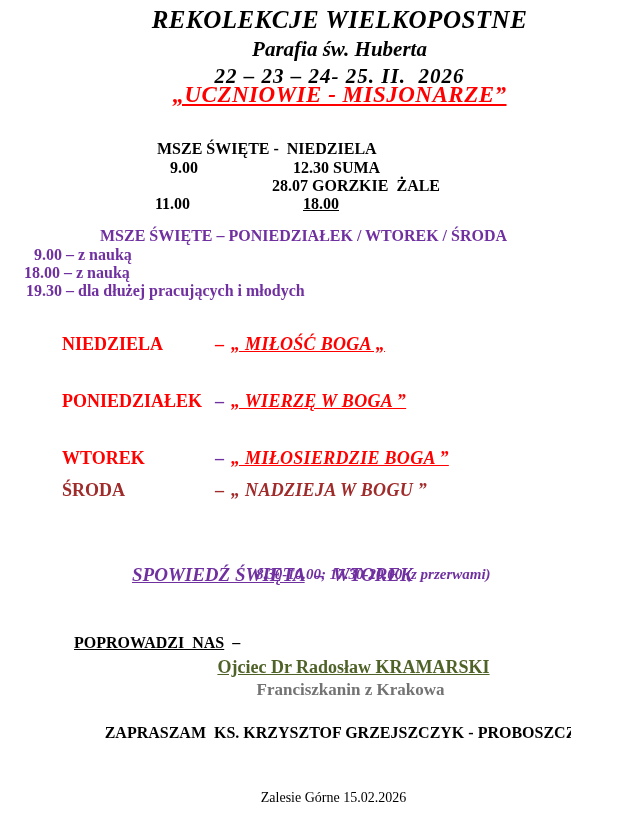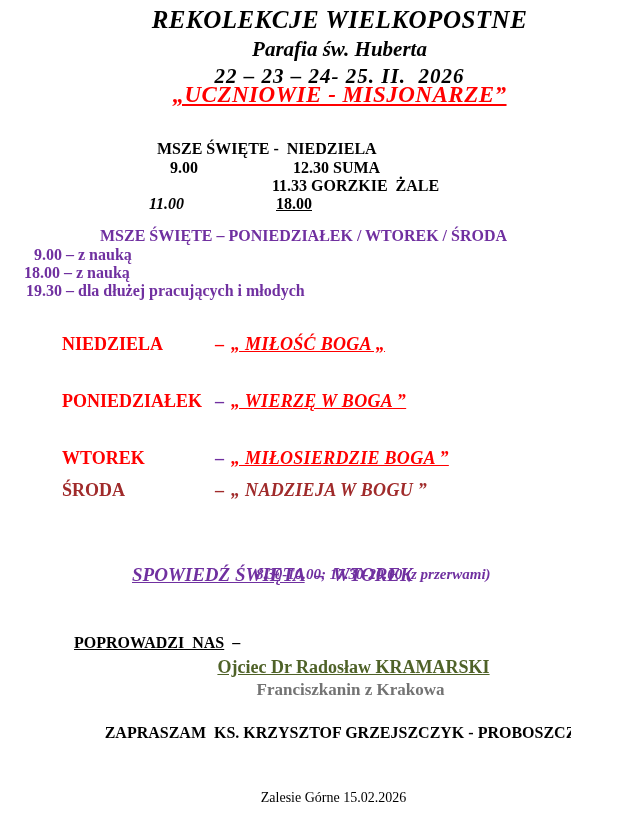--- a/index.html
+++ b/index.html
@@ -48,23 +48,23 @@
 <div class="page">
 
   <div class="abs centered l-title pre">REKOLEKCJE WIELKOPOSTNE</div>
   <div class="abs centered l-subtitle pre">Parafia św. Huberta</div>
   <div class="abs centered l-dates pre">22 – 23 – 24- 25. II.  2026</div>
   <div class="abs centered l-theme pre">„UCZNIOWIE - MISJONARZE”</div>
 
   <div class="abs sun-head pre">MSZE ŚWIĘTE -  NIEDZIELA</div>
   <span class="abs sun-item pre" style="top:159px;left:170px;">9.00</span>
   <span class="abs sun-item pre" style="top:159px;left:293px;">12.30 SUMA</span>
-  <span class="abs sun-item pre" style="top:177px;left:272px;">11.33 GORZKIE  ŻALE</span>
-  <span class="abs sun-item pre" style="top:195px;left:149px;font-style:italic;">11.00</span>
-  <span class="abs sun-item pre" style="top:195px;left:276px;text-decoration:underline;">18.00</span>
+  <span class="abs sun-item pre" style="top:177px;left:272px;">28.07 GORZKIE  ŻALE</span>
+  <span class="abs sun-item pre" style="top:195px;left:155px;">11.00</span>
+  <span class="abs sun-item pre" style="top:195px;left:303px;text-decoration:underline;">18.00</span>
 
   <div class="abs wk-head purple pre">MSZE ŚWIĘTE – PONIEDZIAŁEK / WTOREK / ŚRODA</div>
   <div class="abs wk-item purple pre" style="top:246px;left:34px;">9.00 – z nauką</div>
   <div class="abs wk-item purple pre" style="top:264px;left:24px;">18.00 – z nauką</div>
   <div class="abs wk-item purple pre" style="top:282px;left:26px;">19.30 – dla dłużej pracujących i młodych</div>
 
   <div class="abs theme-row red" style="top:334px;">
     <span class="day">NIEDZIELA</span>
     <span class="dash red">–</span>
     <span class="quote u pre">„ MIŁOŚĆ BOGA „</span>

